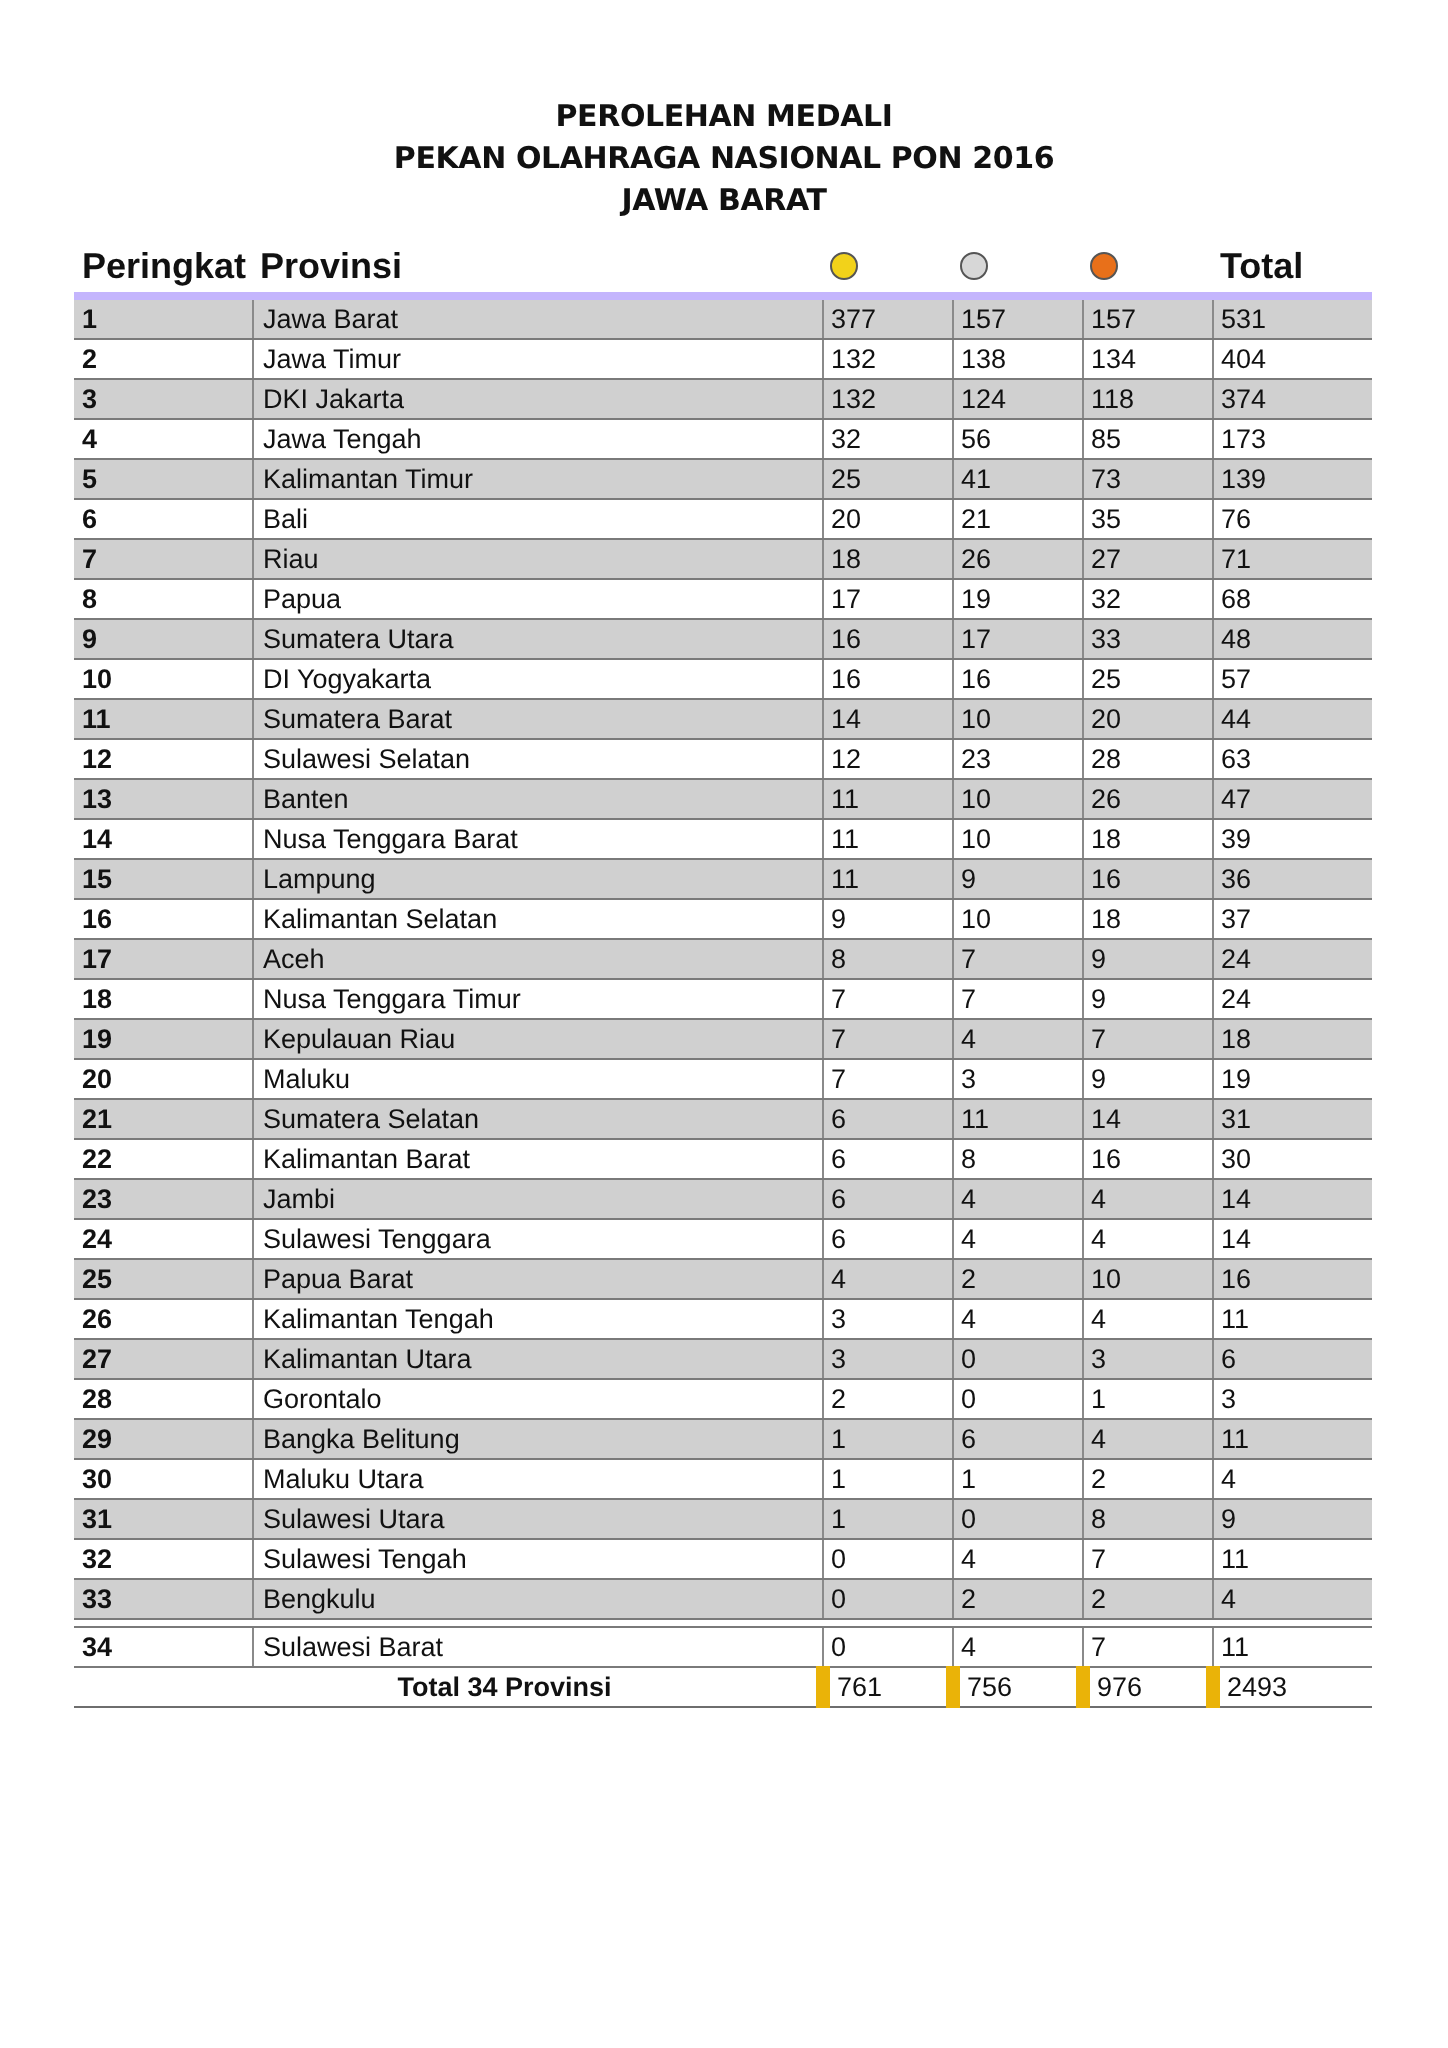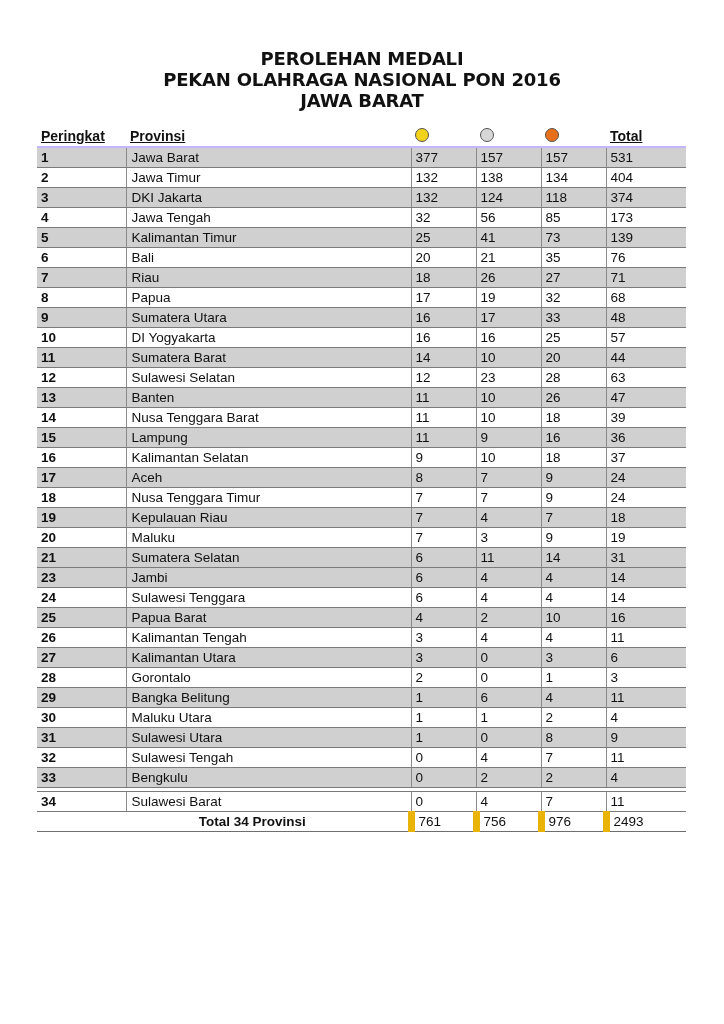--- a/index.html
+++ b/index.html
@@ -1,26 +1,26 @@
 <!DOCTYPE html>
 <html><head>
   <meta charset="utf-8">
   <style>
     html, body { margin: 0; padding: 0; background: #ffffff; }
     body { width: 724px; height: 1024px; position: relative; overflow: hidden; font-family: "Liberation Sans", sans-serif; color: #111; }
     .title-block { position: absolute; top: 48px; left: 0; width: 724px; text-align: center; font-family: "DejaVu Sans", sans-serif; font-weight: bold; color: #111; }
-    .title-line { font-size: 18px; line-height: 21px; letter-spacing: -0.2px; }
+    .title-line { font-size: 15px; line-height: 21px; letter-spacing: -0.2px; }
     table.medals { position: absolute; left: 37px; top: 122px; width: 649px; border-collapse: collapse; table-layout: fixed; font-size: 13.5px; }
     table.medals col.c-rank { width: 89px; }
     table.medals col.c-prov { width: 285px; }
     table.medals col.c-g { width: 65px; }
     table.medals col.c-s { width: 65px; }
     table.medals col.c-b { width: 65px; }
     table.medals col.c-t { width: 80px; }
-    thead th { font-weight: bold; text-align: left; height: 22px; padding: 0 0 0 4px; font-size: 14px; border-bottom: 2px solid #c4b5fd; vertical-align: bottom; padding-bottom: 2px; text-decoration: underline; }
+    thead th { font-weight: bold; text-align: left; height: 22px; padding: 0 0 0 4px; font-size: 18px; border-bottom: 4px solid #c4b5fd; vertical-align: bottom; padding-bottom: 2px; }
     thead th.rank-h { padding-left: 4px; }
     .medal { display: inline-block; width: 12px; height: 12px; border-radius: 50%; border: 1px solid #555; position: relative; top: 1px; }
     .medal.gold { background: #f2d21a; }
     .medal.silver { background: #d7d7d7; }
     .medal.bronze { background: #e8701a; }
     tbody td { height: 19px; padding: 0 0 0 4px; border-bottom: 1px solid #7a7a7a; line-height: 19px; white-space: nowrap; }
     tbody td + td { border-left: 1px solid #8a8a8a; }
     tbody td.rank { font-weight: bold; padding-left: 4px; }
     tbody td.prov { padding-left: 5px; }
     tbody tr.shade td { background: #d0d0d0; }
@@ -219,20 +219,28 @@
         <td>19</td>
       </tr>
       <tr class="shade">
         <td class="rank">21</td>
         <td class="prov">Sumatera Selatan</td>
         <td>6</td>
         <td>11</td>
         <td>14</td>
         <td>31</td>
       </tr>
+      <tr>
+        <td class="rank">22</td>
+        <td class="prov">Kalimantan Barat</td>
+        <td>6</td>
+        <td>8</td>
+        <td>16</td>
+        <td>30</td>
+      </tr>
       <tr class="shade">
         <td class="rank">23</td>
         <td class="prov">Jambi</td>
         <td>6</td>
         <td>4</td>
         <td>4</td>
         <td>14</td>
       </tr>
       <tr>
         <td class="rank">24</td>

